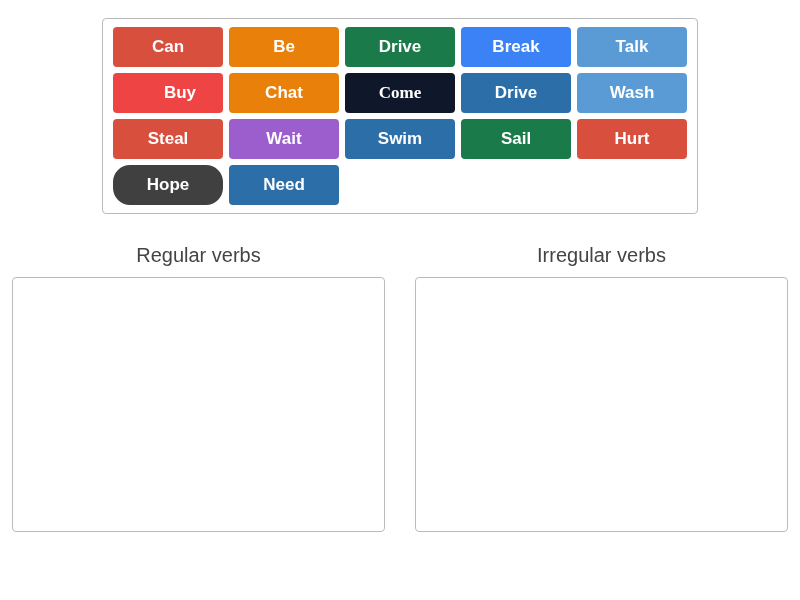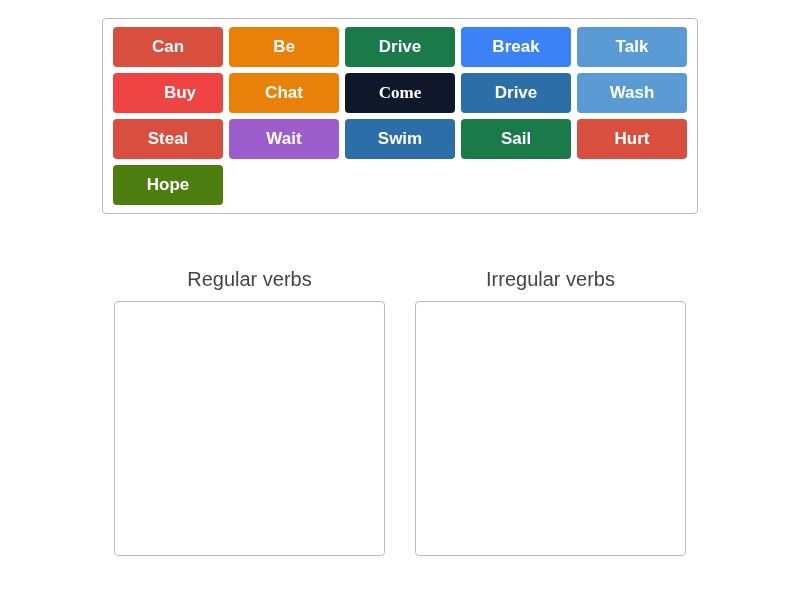--- a/index.html
+++ b/index.html
@@ -35,22 +35,21 @@
       font-size: 17px;
       border-radius: 4px;
       height: 40px;
       cursor: pointer;
       user-select: none;
     }
 
     .categories {
       display: flex;
       gap: 30px;
-      width: 572px;
-      margin-top: 24px;
+      width: 776px;
     }
 
     .category {
       flex: 1;
       display: flex;
       flex-direction: column;
       align-items: center;
     }
 
     .category-label {
@@ -79,21 +78,22 @@
     <div class="word-tile" style="background-color: #ef4444; padding-left: 24px;">Buy</div>
     <div class="word-tile" style="background-color: rgb(232, 128, 10);">Chat</div>
     <div class="word-tile" style="background-color: #0f172a; font-family: Liberation Serif, serif;">Come</div>
     <div class="word-tile" style="background-color: rgb(44, 111, 168);">Drive</div>
     <div class="word-tile" style="background-color: rgb(91, 155, 213);">Wash</div>
     <div class="word-tile" style="background-color: rgb(217, 79, 61);">Steal</div>
     <div class="word-tile" style="background-color: rgb(156, 94, 204);">Wait</div>
     <div class="word-tile" style="background-color: rgb(44, 111, 168);">Swim</div>
     <div class="word-tile" style="background-color: rgb(26, 122, 74);">Sail</div>
     <div class="word-tile" style="background-color: rgb(217, 79, 61);">Hurt</div>
-    <div class="word-tile" style="background-color: #4d7c0f;">Hope</div>
+    <div class="word-tile" style="background-color: #404040; border-radius: 17px;">Hope</div>
+    <div class="word-tile" style="background-color: rgb(44, 111, 168);">Need</div>
   </div>
 
 <div class="categories">
   <div class="category">
     <div class="category-label">Regular verbs</div>
     <div class="drop-zone"></div>
   </div>
   <div class="category">
     <div class="category-label">Irregular verbs</div>
     <div class="drop-zone"></div>

